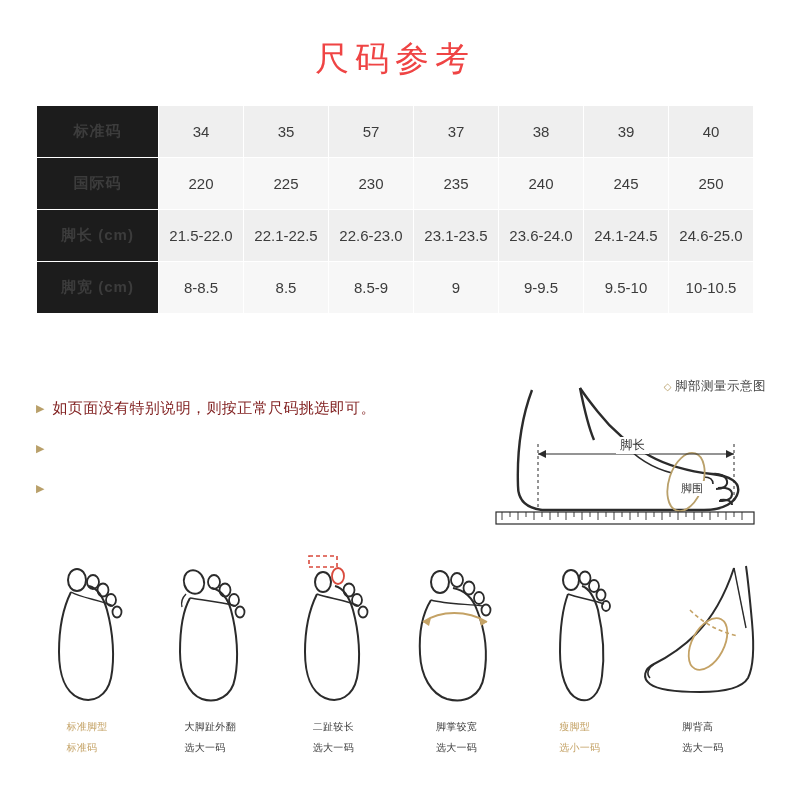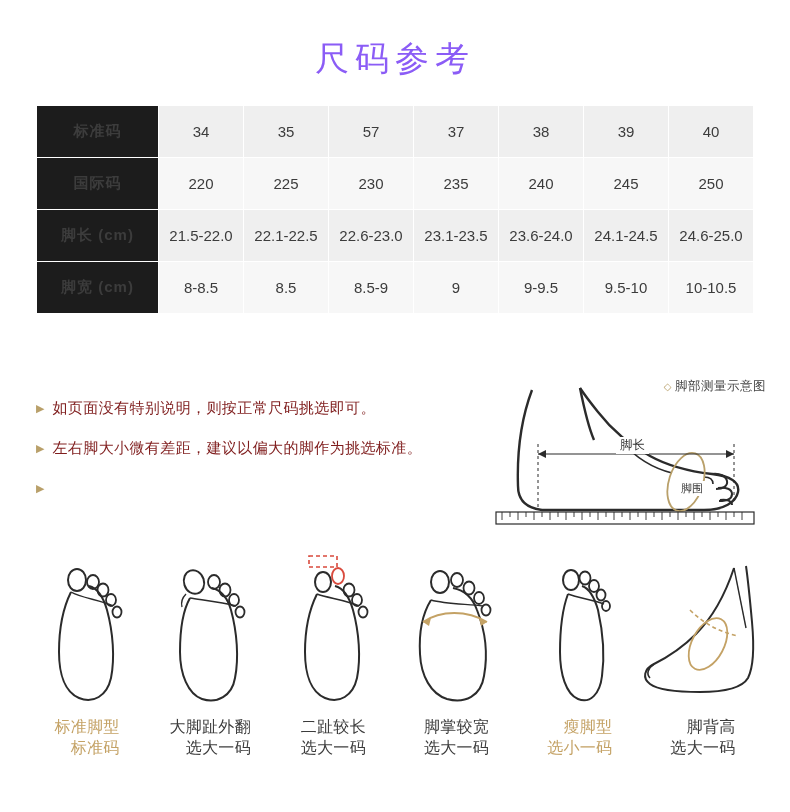--- a/index.html
+++ b/index.html
@@ -15,21 +15,21 @@
     position: relative;
     width: 790px; height: 812px;
     background: #fff;
   }
 
   
   .header { text-align: center; padding-top: 38px; }
   .title-cn {
     font-size: 34px;
     letter-spacing: 6px;
-    color: #8b5cf6;
+    color: #ef4444;
     font-weight: 500;
     line-height: 1.2;
   }
   .title-en {
     margin-top: 12px;
     font-size: 12px;
     letter-spacing: 4px;
     color: #8d8d8d;
   }
 
@@ -125,22 +125,22 @@
     align-items: center;
   }
   .foot-art {
     height: 168px;
     display: flex;
     align-items: flex-end;
     justify-content: center;
   }
   .foot-caption {
     margin-top: 8px;
-    text-align: right;
-    font-size: 16px;
+    text-align: left;
+    font-size: 10px;
     line-height: 21px;
     color: #3c3c3c;
     letter-spacing: 0.3px;
   }
   .foot-caption.gold { color: #c4a265; }
 </style>
 </head>
 <body>
 
 <div class="page">
@@ -196,21 +196,20 @@
     </table>
   </div>
 
   <div class="notes">
     <div class="note">
       <span class="tri">▶</span>
       <span class="txt">如页面没有特别说明，则按正常尺码挑选即可。</span>
     </div>
     <div class="note">
       <span class="tri">▶</span>
-      <span class="txt">左右脚大小微有差距，建议以偏大的脚作为挑选标准。</span>
     </div>
     <div class="note">
       <span class="tri">▶</span>
     </div>
   </div>
 
   <div class="diagram">
     <div class="diagram-label">
       <span class="diamond">◇</span><span>脚部测量示意图</span>
     </div>

